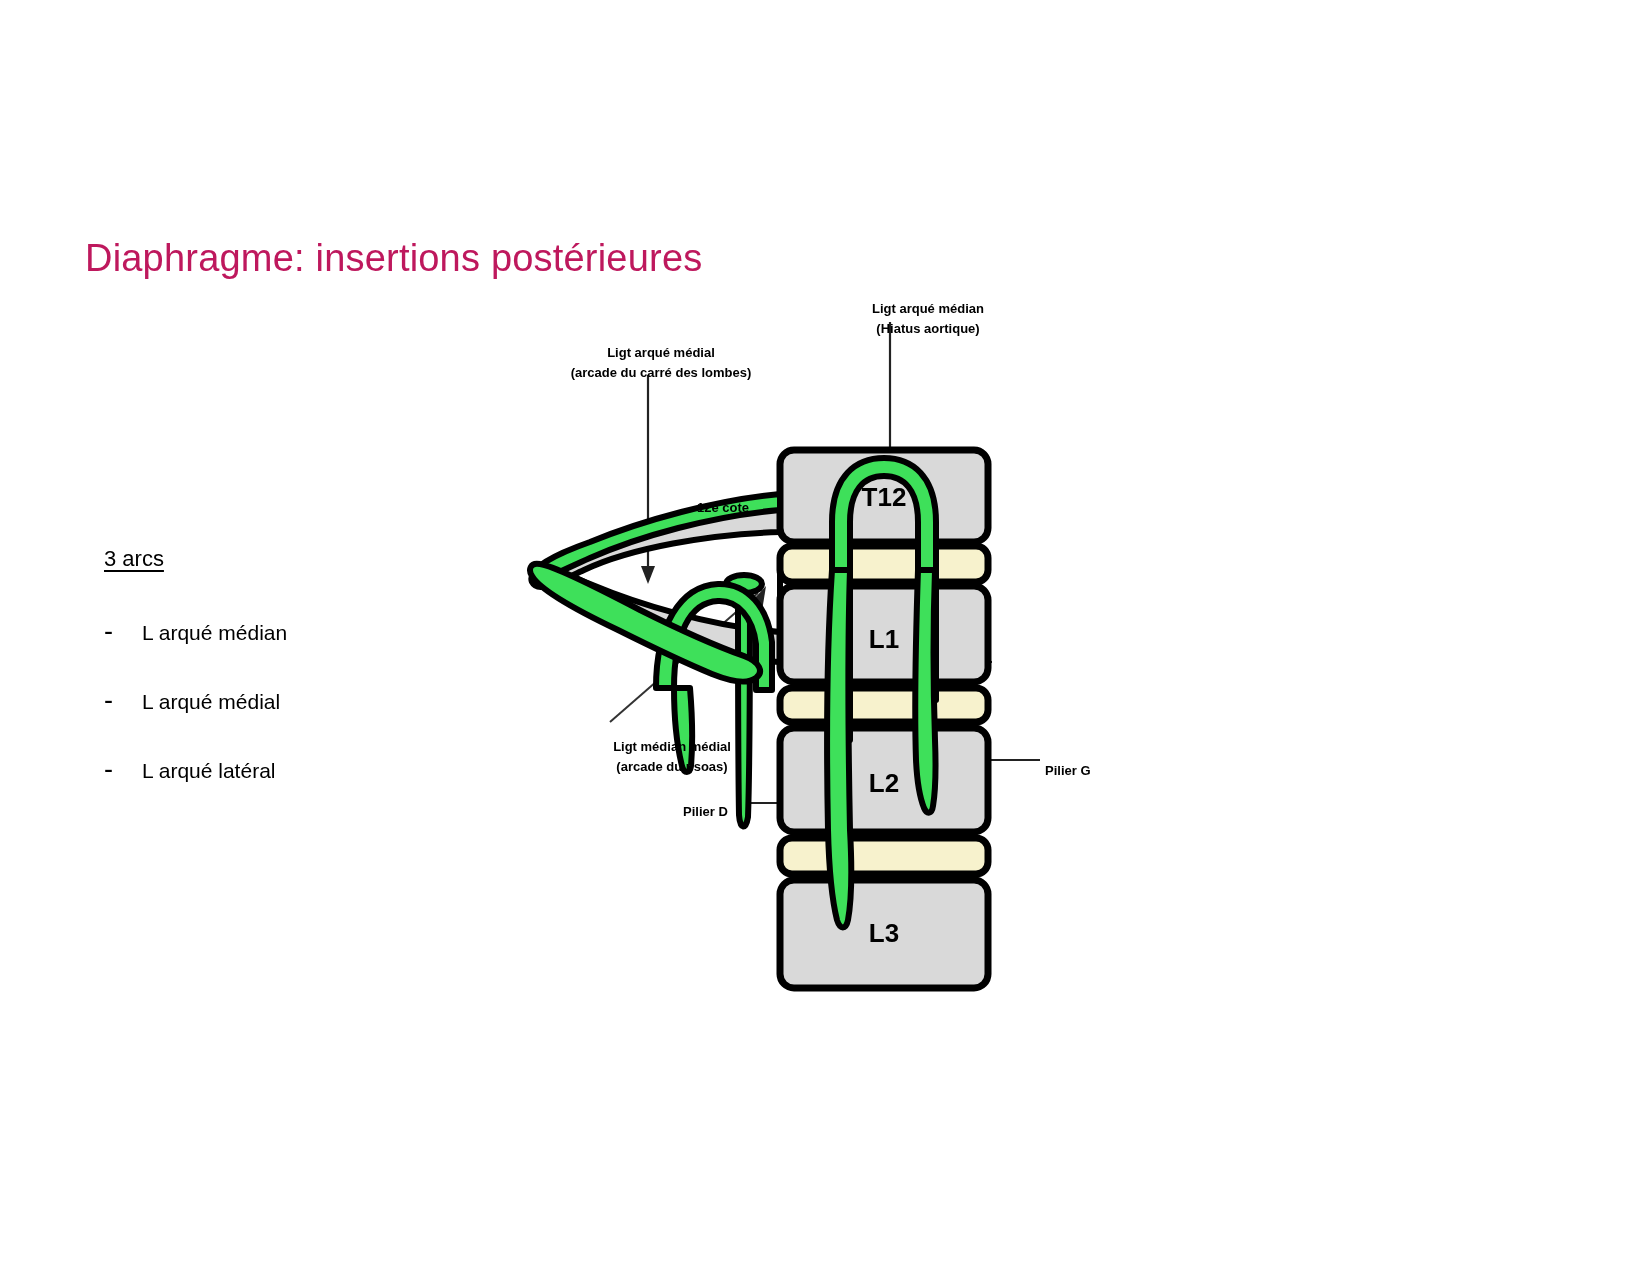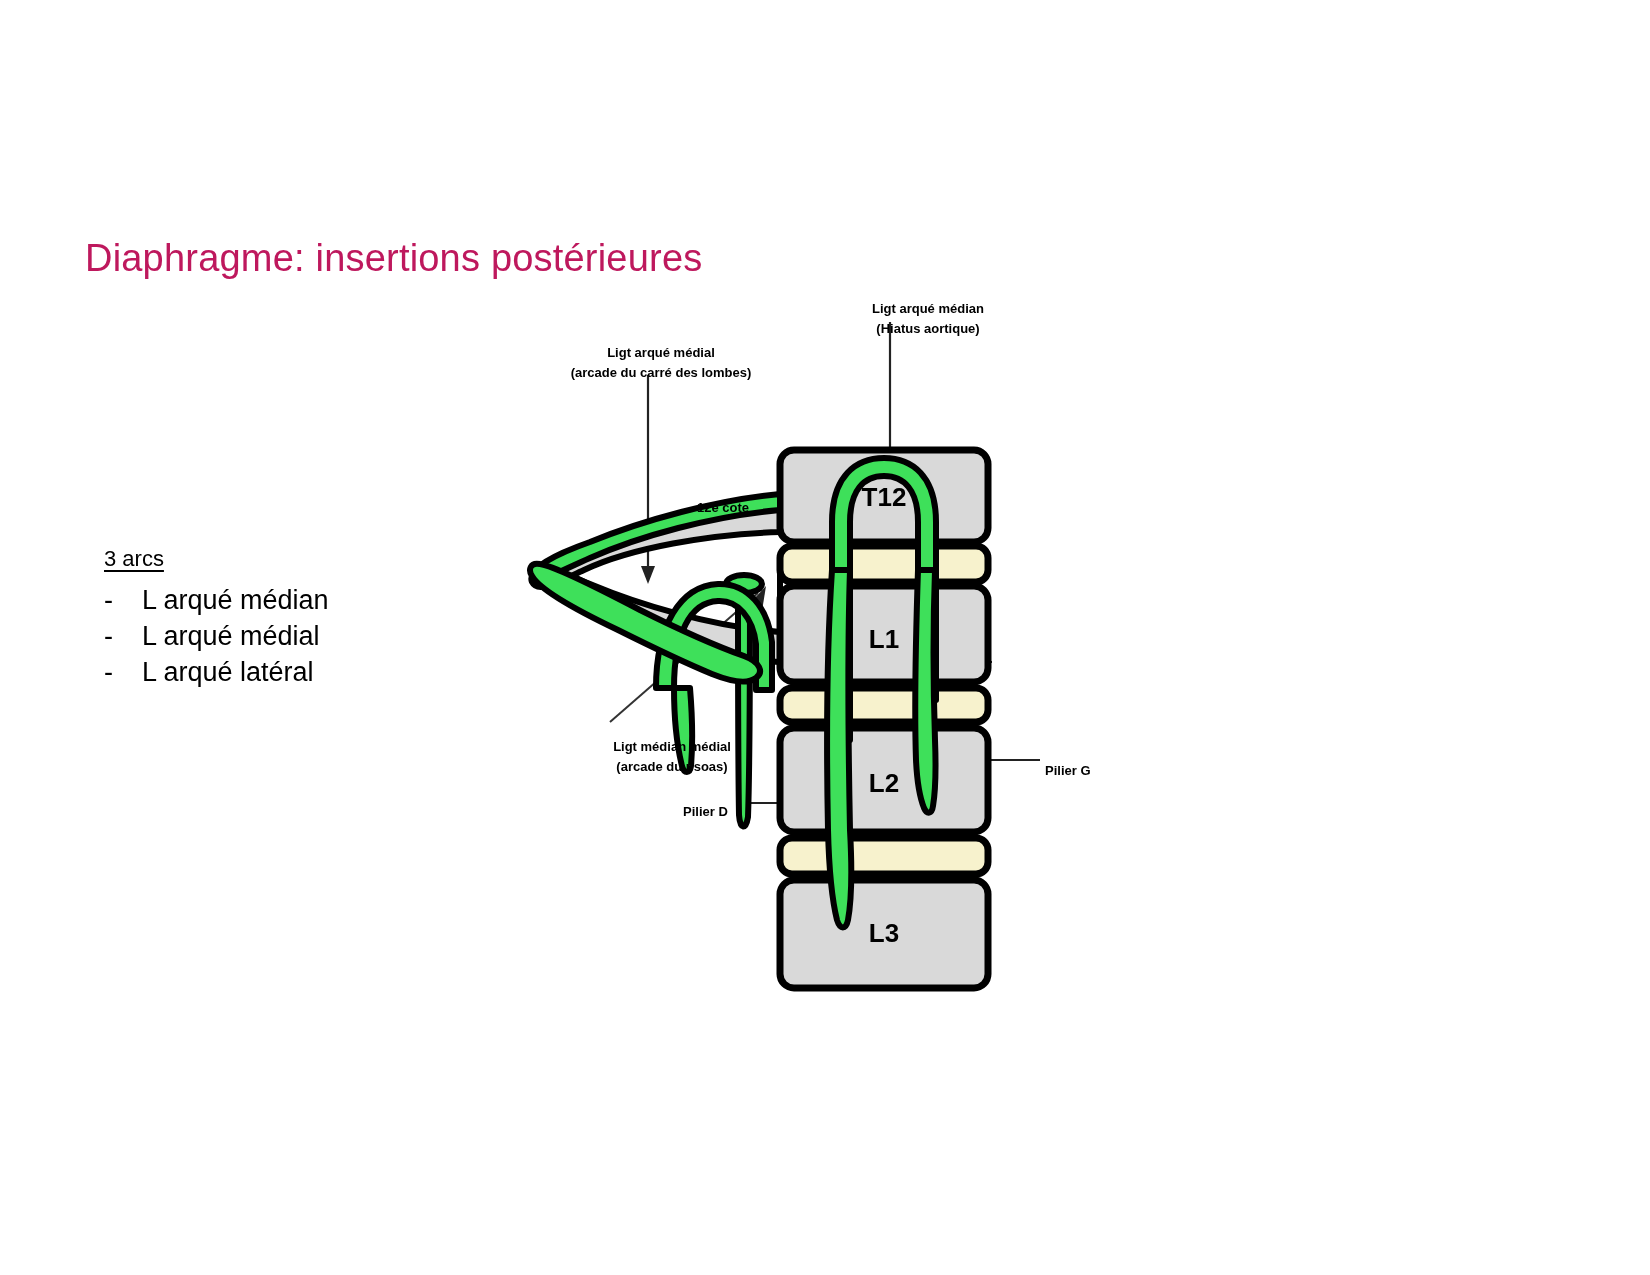--- a/index.html
+++ b/index.html
@@ -53,21 +53,22 @@
     line-height: 36px;
     display: flex;
     align-items: baseline;
   }
   .arcs-dash {
     width: 38px;
     flex: 0 0 38px;
     font-size: 27px;
   }
   .arcs-text {
-    font-size: 27px;
+    font-size: 21px;
+    margin-top: 33px;
   }
 
   
   #diagram {
     position: absolute;
     left: 480px;
     top: 270px;
     width: 700px;
     height: 730px;
   }

